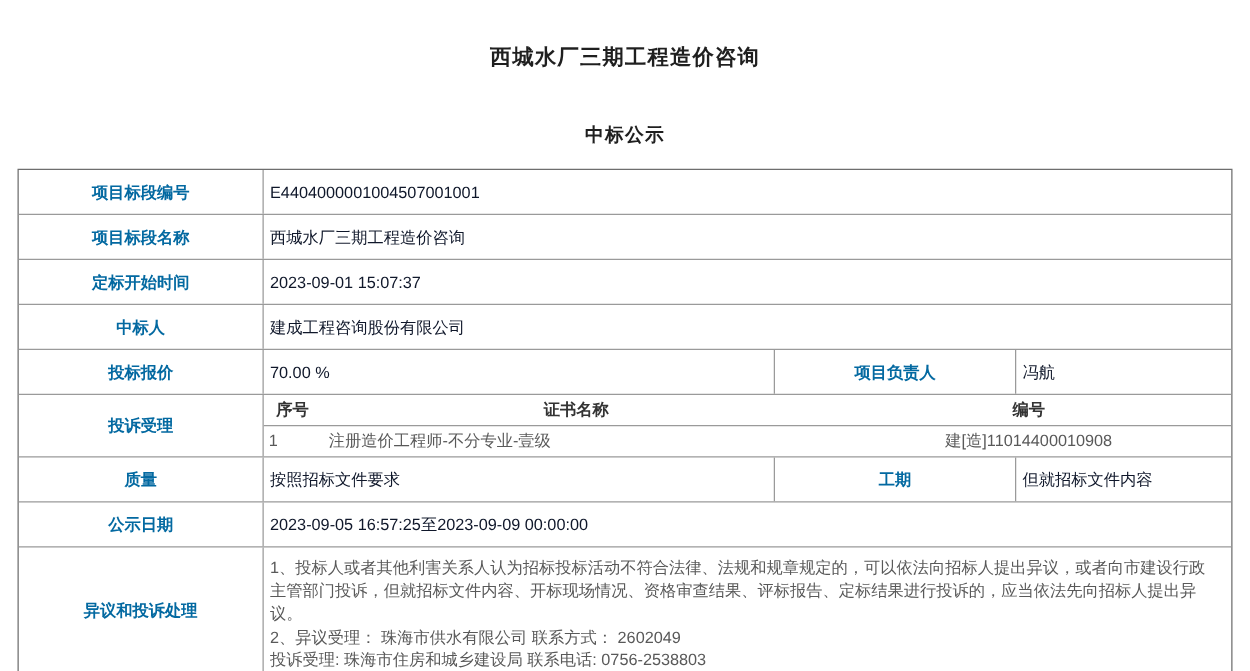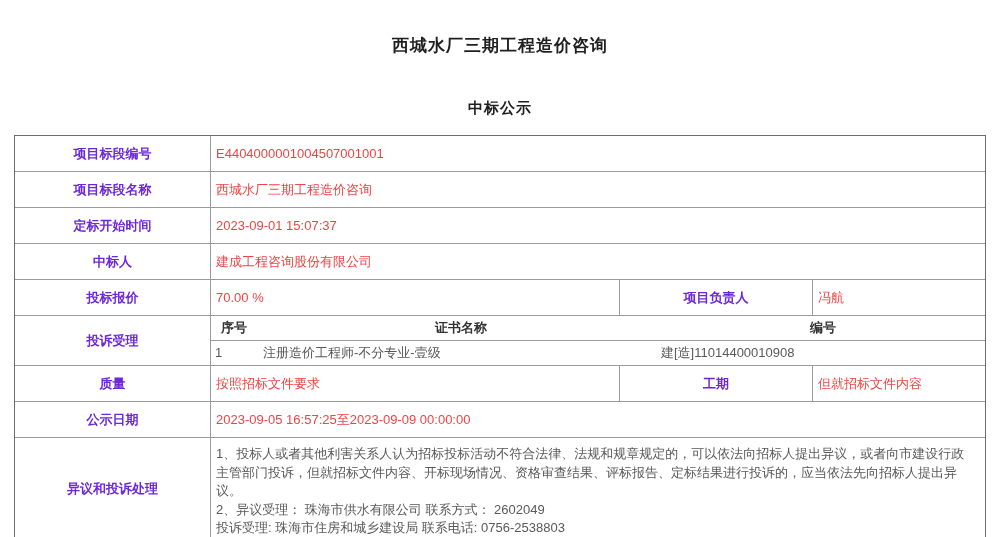--- a/index.html
+++ b/index.html
@@ -41,29 +41,29 @@
   .tr.tall-row { height: 101px; }
   .th {
     width: 196px;
     flex: 0 0 196px;
     border-right: 1px solid #9a9a9a;
     display: flex;
     align-items: center;
     justify-content: center;
     font-size: 13px;
     font-weight: bold;
-    color: #6d28d9;
+    color: #0369a1;
   }
   .td {
     flex: 1 1 auto;
     display: flex;
     align-items: center;
     padding-left: 5px;
     font-size: 13px;
-    color: #ef4444;
+    color: #0f172a;
   }
   .th.mid {
     width: 194px;
     flex: 0 0 194px;
     border-left: 1px solid #9a9a9a;
     border-right: 1px solid #9a9a9a;
     margin-left: 21px;
   }
   .td.first-val {
     flex: 0 0 387px;
@@ -89,21 +89,21 @@
     flex: 1 1 50%;
     display: flex;
     align-items: center;
     color: #595959;
   }
   .c-seq  { width: 50px; flex: 0 0 50px; padding-left: 10px; }
   .c-name { width: 400px; flex: 0 0 400px; text-align: center; }
   .c-num  { flex: 1 1 auto; text-align: center; }
   .c-seq-d  { width: 50px; flex: 0 0 50px; padding-left: 4px; }
   .c-name-d { width: 400px; flex: 0 0 400px; padding-left: 2px; text-align: left; }
-  .c-num-d  { flex: 1 1 auto; text-align: left; padding-left: 0; }
+  .c-num-d  { flex: 1 1 auto; text-align: center; padding-left: 0; }
   
   .objection-cell {
     flex: 1 1 auto;
     padding: 7px 10px 6px 5px;
     font-size: 13px;
     line-height: 18.5px;
     color: #595959;
     display: block;
   }
   .objection-line { display: block; }

